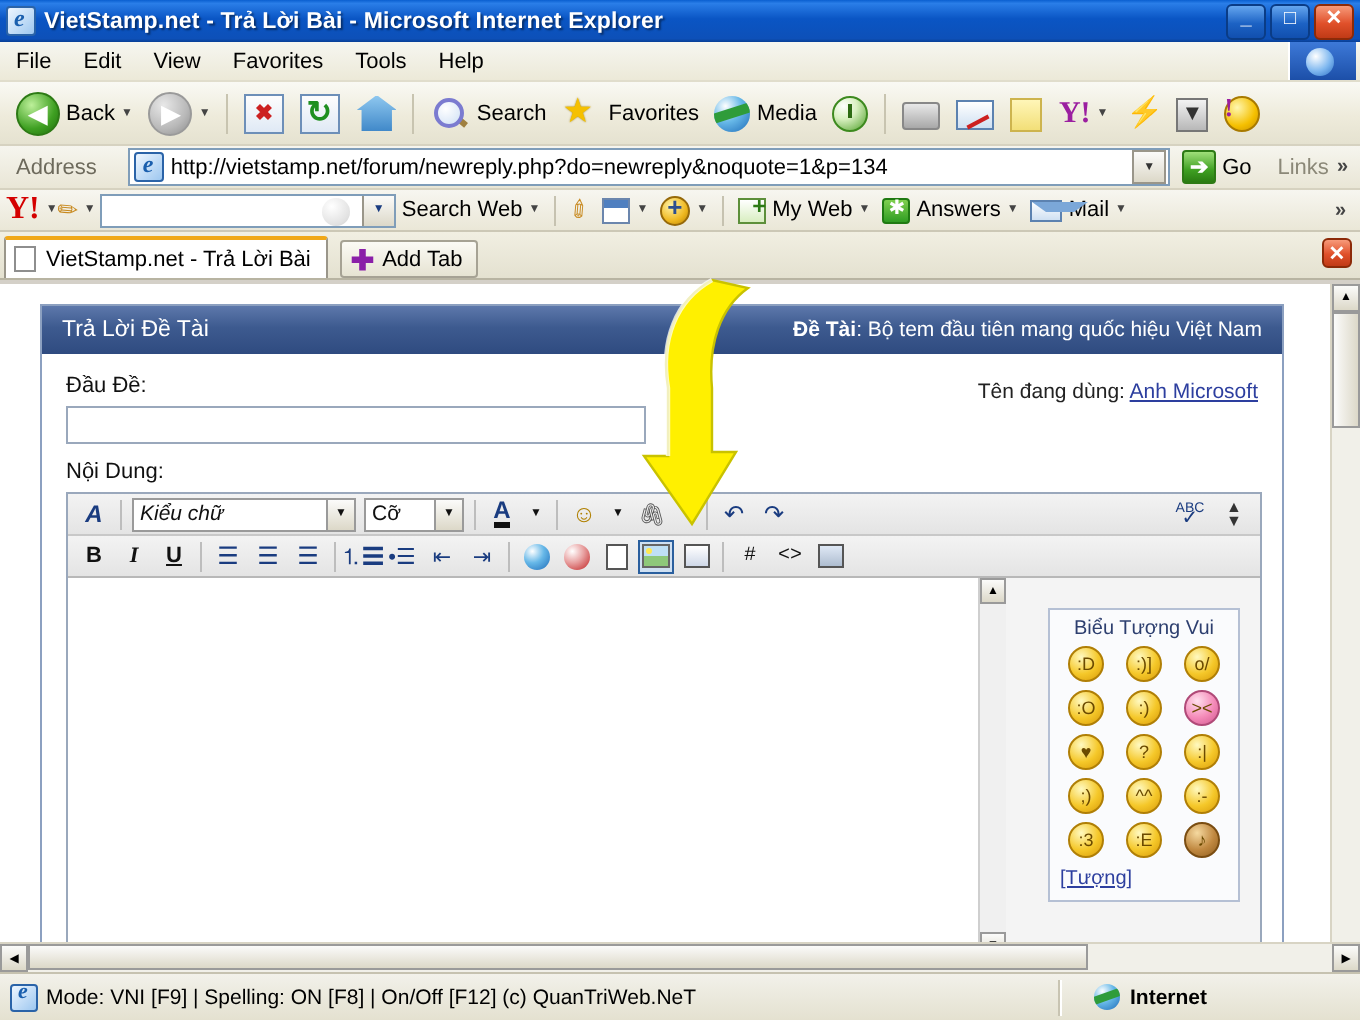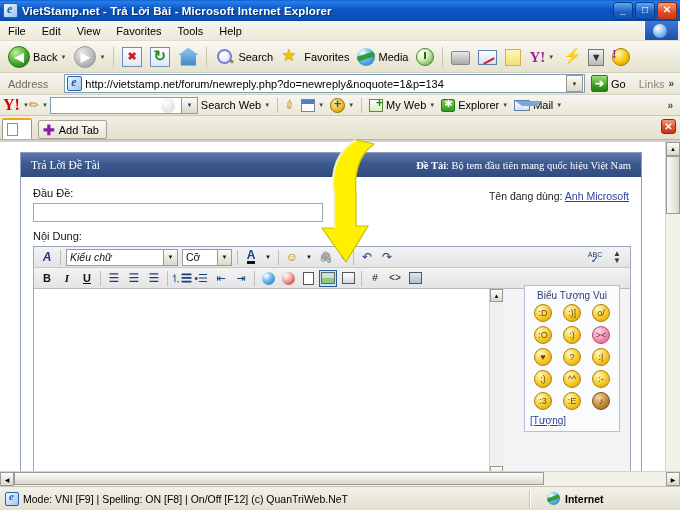--- a/index.html
+++ b/index.html
@@ -243,21 +243,21 @@
   .page{
     position:absolute;left:0;top:0;width:664px;height:330px;background:#fff;
     padding:10px 14px 0 20px;
   }
   .panel{
     border:1px solid #8ca0c0;background:#fff;width:622px;
   }
   .panel-hd{
     height:24px;display:flex;align-items:center;justify-content:space-between;
     background:linear-gradient(to bottom,#5d78ab,#3d5a8f 45%,#2f4b80);
-    color:#fff;padding:0 10px;font-size:11.5px;font-family:Liberation Serif, serif;
+    color:#fff;padding:0 10px;font-size:11.5px;
   }
   .panel-hd b{font-weight:bold;}
   .hd-right{font-size:10.5px;}
   .panel-body{padding:10px 12px 8px 12px;background:#fff;}
   .row1{display:flex;justify-content:space-between;align-items:flex-start;}
   .lbl{font-size:11px;color:#111;margin-bottom:4px;}
   .titleinput{
     width:290px;height:19px;border:1px solid #9aa8bc;background:#fff;
   }
   .userline{font-size:10.5px;color:#222;padding-top:3px;}
@@ -320,21 +320,21 @@
   .sbtn{width:13px;height:13px;background:linear-gradient(to bottom,#fbfbfa,#dcd8c8);border:1px solid #9a9a9a;
     display:flex;align-items:center;justify-content:center;font-size:6px;}
   .ed-hscroll{
     height:14px;background:#f0f0f0;border-top:1px solid #cfcfcf;display:flex;align-items:center;
     justify-content:space-between;padding:0 1px;
   }
   .h-thumb{flex:1;height:11px;margin:0 2px;background:linear-gradient(to bottom,#fbfbfa,#dcd8c8);border:1px solid #9a9a9a;}
 
   
   .smiley-box{
-    position:absolute;left:524px;top:143px;width:96px;
+    position:absolute;left:524px;top:162px;width:96px;
     border:1px solid #b5c0d4;background:#fafbfd;padding:4px 5px 5px 5px;
   }
   .smiley-title{font-size:10px;color:#2d3f6f;text-align:center;margin-bottom:3px;}
   .smiley-grid{display:grid;grid-template-columns:repeat(3,1fr);gap:4px 3px;justify-items:center;}
   .sm{
     width:18px;height:18px;border-radius:50%;
     background:radial-gradient(circle at 35% 28%,#fff9c0,#f5c82a 55%,#d89a08);
     border:1px solid #b07f06;font-size:9px;display:flex;align-items:center;justify-content:center;
     color:#6b4a00;
   }
@@ -519,35 +519,36 @@
     <span class="tb-arrow">▼</span>
   </div>
   <div class="y-sep"></div>
   <div class="y-item">
     <span class="myweb-ico"></span>
     <span style="margin-left:3px">My Web</span>
     <span class="tb-arrow">▼</span>
   </div>
   <div class="y-item">
     <span class="ans-ico"></span>
-    <span style="margin-left:3px">Explorer</span>
+    <span style="margin-left:3px">Answers</span>
     <span class="tb-arrow">▼</span>
   </div>
   <div class="y-item">
     <span class="mail-ico"></span>
     <span style="margin-left:3px">Mail</span>
     <span class="tb-arrow">▼</span>
   </div>
   <div class="y-spacer"></div>
   <span class="chev">»</span>
 </div>
 
 <div class="tabbar">
   <div class="tab">
     <span class="pg"></span>
+    <span class="tab-lbl">VietStamp.net - Trả Lời Bài</span>
   </div>
   <div class="addtab">
     <span class="plus">✚</span>
     <span>Add Tab</span>
   </div>
   <div class="tab-close">
       <span>✕</span>
     </div>
 </div>
 

